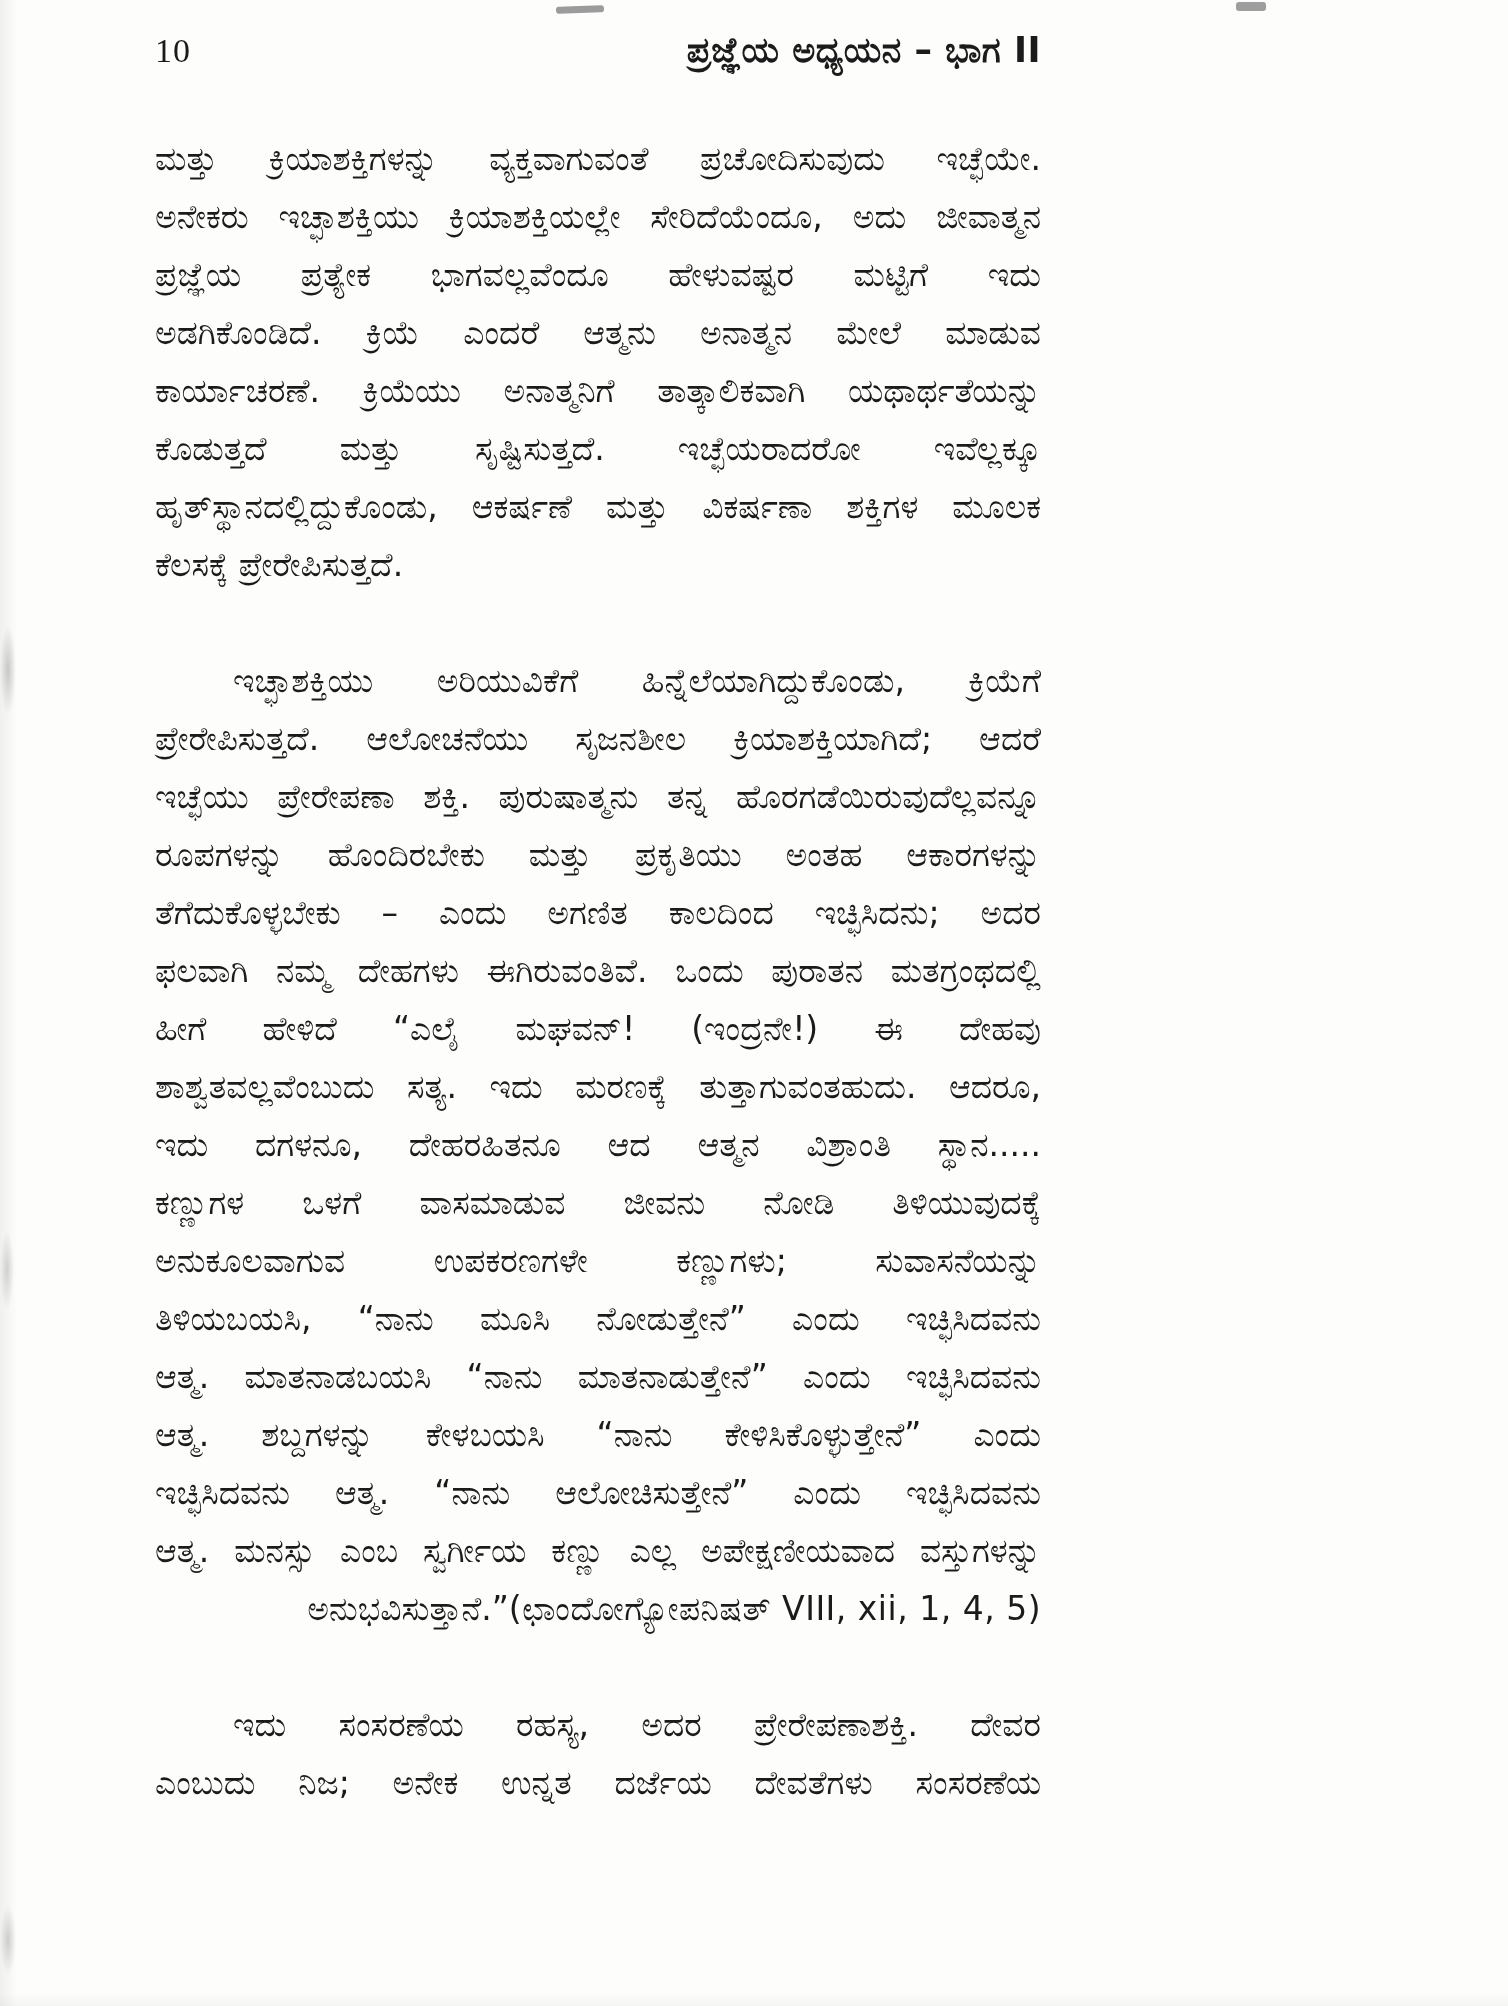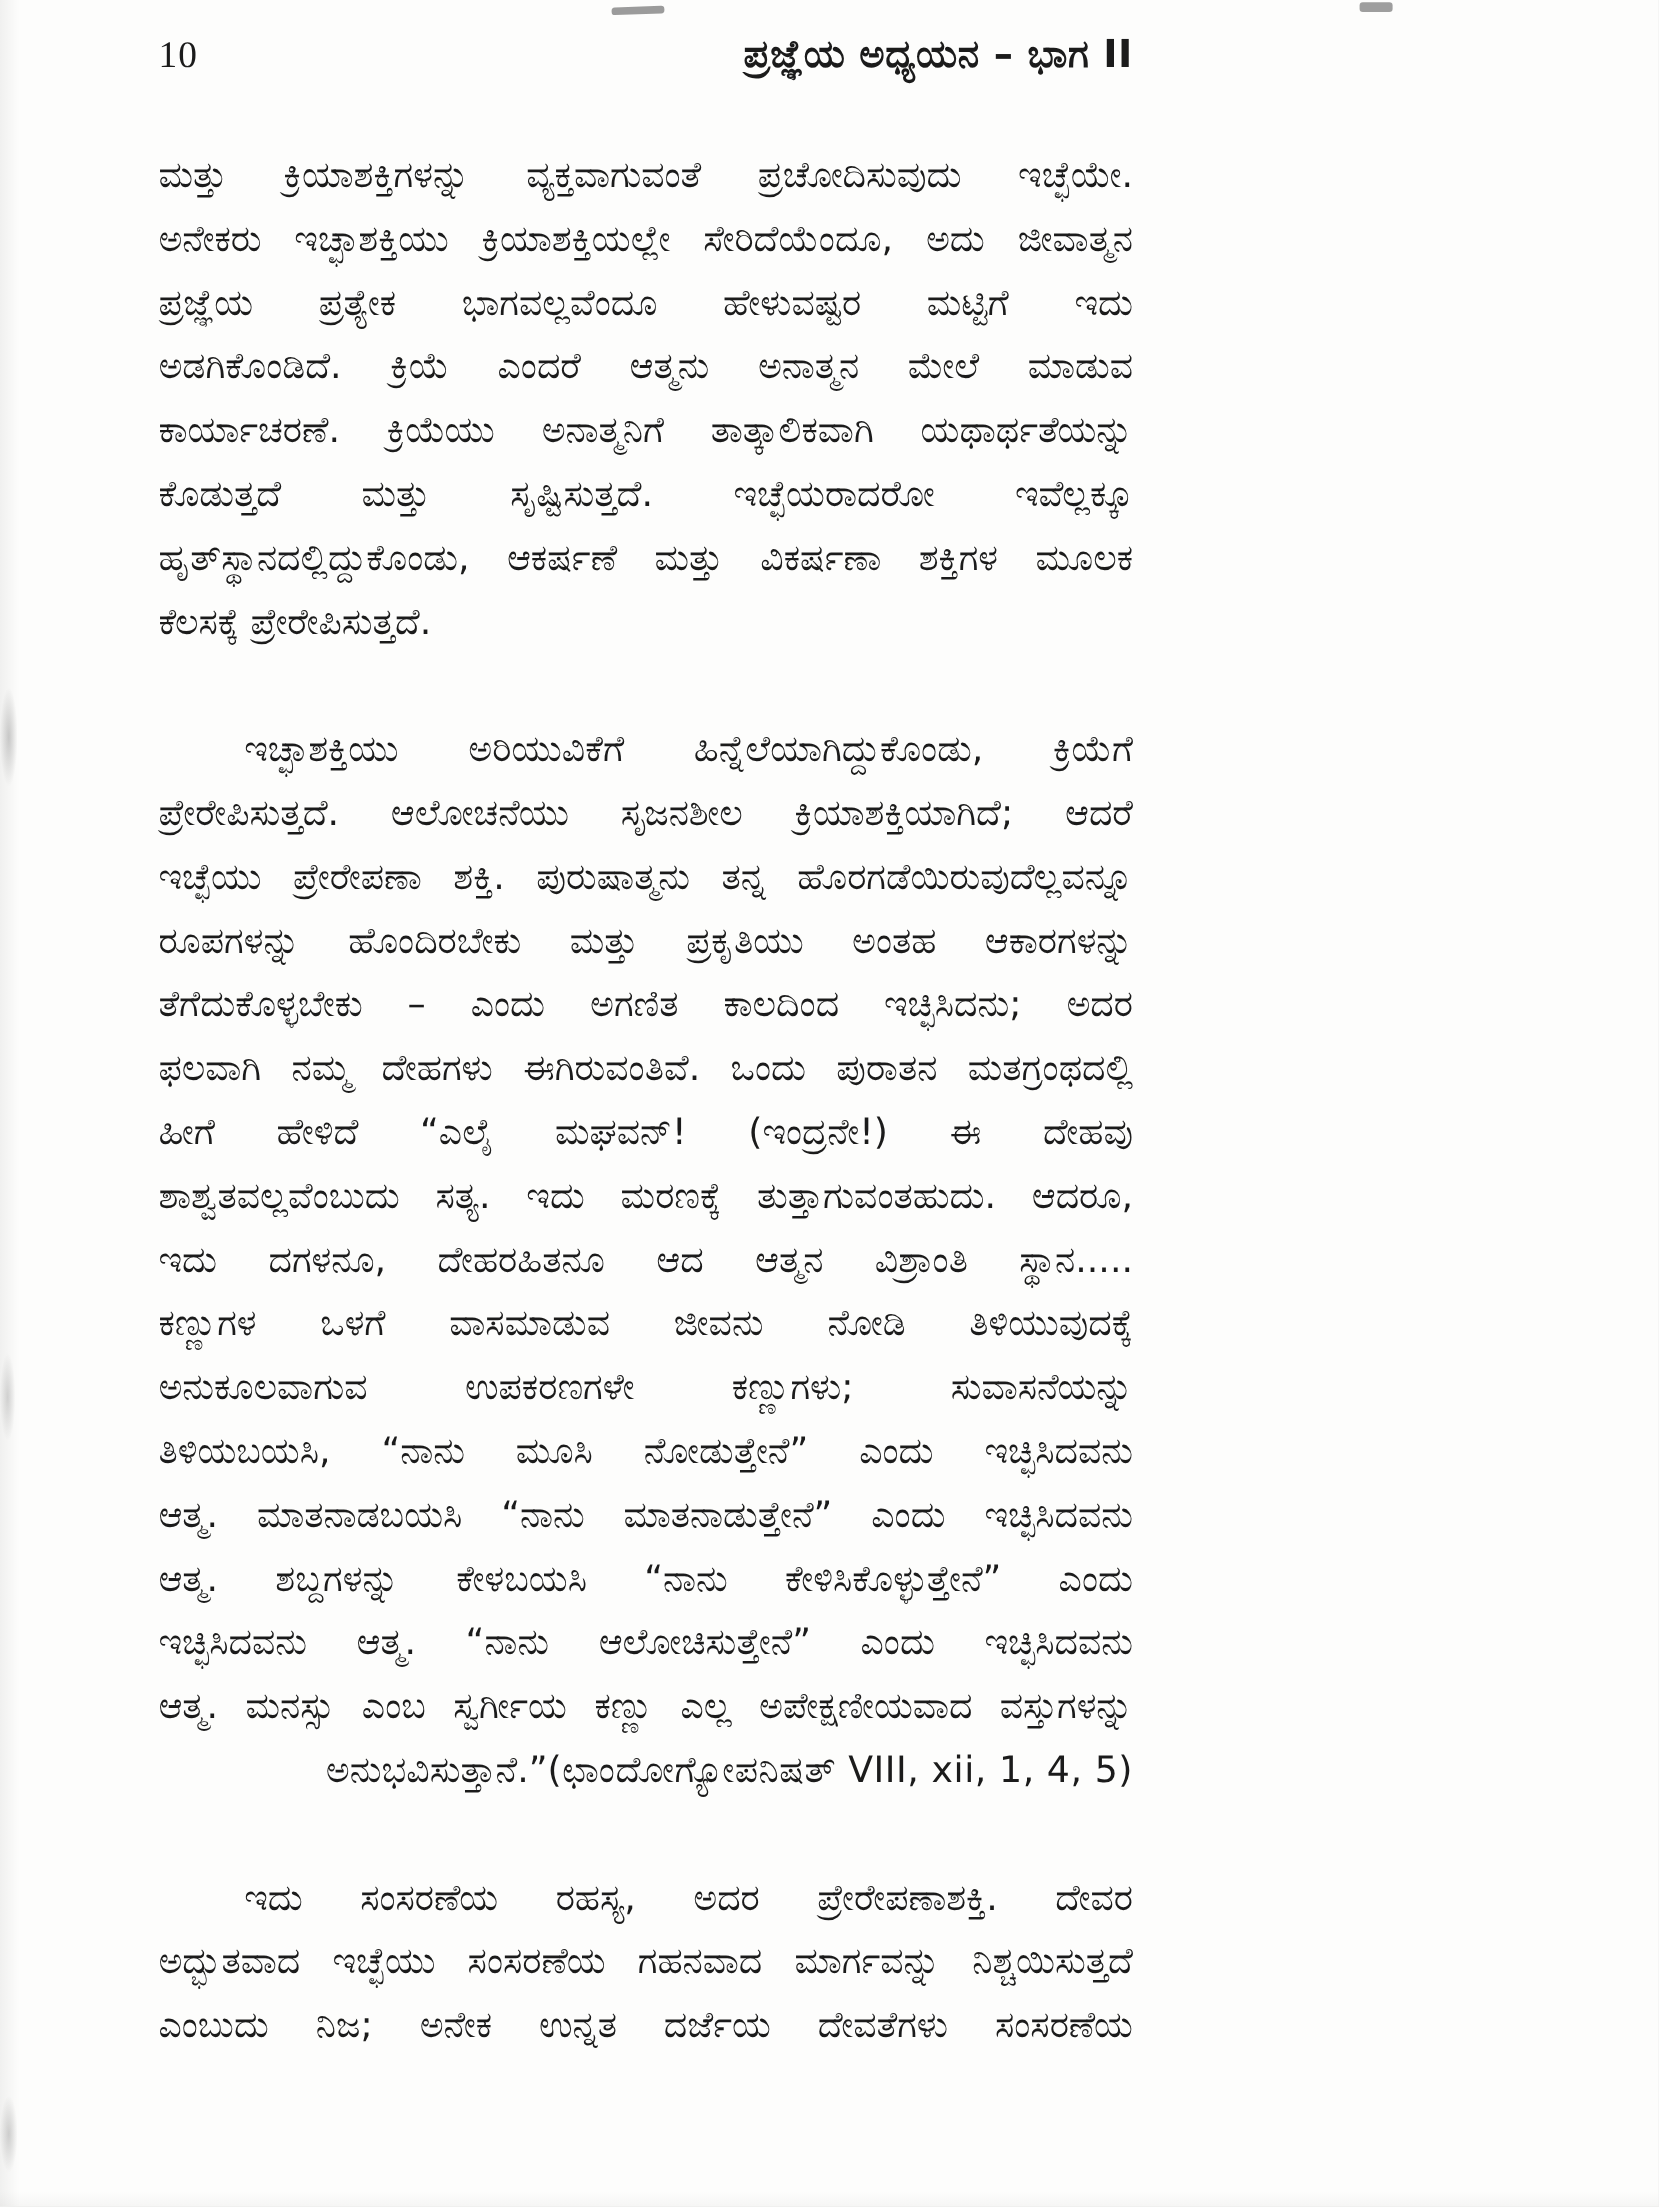--- a/index.html
+++ b/index.html
@@ -22,21 +22,21 @@
     content: "";
     position: absolute;
     inset: 0;
     background:
       linear-gradient(90deg, rgba(0,0,0,0.05) 0px, rgba(0,0,0,0) 18px),
       linear-gradient(0deg, rgba(0,0,0,0.03) 0px, rgba(0,0,0,0) 14px);
     pointer-events: none;
   }
   .content {
     position: absolute;
-    left: 144px;
+    left: 155px;
     top: 30px;
     width: 886px;
   }
   .page-header {
     display: flex;
     justify-content: space-between;
     align-items: baseline;
     height: 58px;
   }
   .page-number {
@@ -154,19 +154,18 @@
         <div class="line">ಇಚ್ಛಿಸಿದವನು ಆತ್ಮ. “ನಾನು ಆಲೋಚಿಸುತ್ತೇನೆ” ಎಂದು ಇಚ್ಛಿಸಿದವನು</div>
         <div class="line">ಆತ್ಮ. ಮನಸ್ಸು ಎಂಬ ಸ್ವರ್ಗೀಯ ಕಣ್ಣು ಎಲ್ಲ ಅಪೇಕ್ಷಣೀಯವಾದ ವಸ್ತುಗಳನ್ನು</div>
         <div class="citation-row">
           <span class="quote-end">ಅನುಭವಿಸುತ್ತಾನೆ.”</span>
           <span class="citation">(ಛಾಂದೋಗ್ಯೋಪನಿಷತ್ VIII, xii, 1, 4, 5)</span>
         </div>
       </div>
 
       <div class="para">
         <div class="line indent">ಇದು ಸಂಸರಣೆಯ ರಹಸ್ಯ, ಅದರ ಪ್ರೇರೇಪಣಾಶಕ್ತಿ. ದೇವರ</div>
-        <div class="line">ಅದ್ಭುತವಾದ ಇಚ್ಛೆಯು ಸಂಸರಣೆಯ ಗಹನವಾದ ಮಾರ್ಗವನ್ನು ನಿಶ್ಚಯಿಸುತ್ತದೆ</div>
         <div class="line">ಎಂಬುದು ನಿಜ; ಅನೇಕ ಉನ್ನತ ದರ್ಜೆಯ ದೇವತೆಗಳು ಸಂಸರಣೆಯ</div>
       </div>
 
     </div>
   </div>
 </div>
 
 </body></html>

